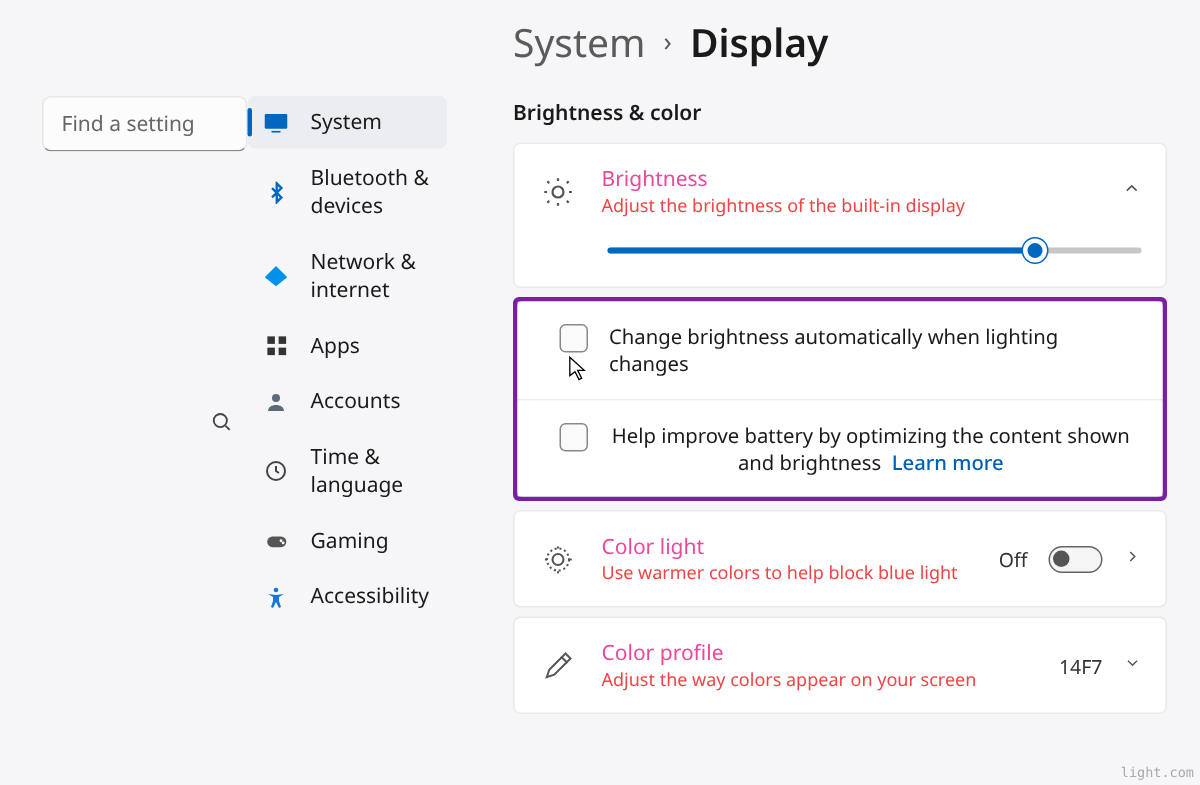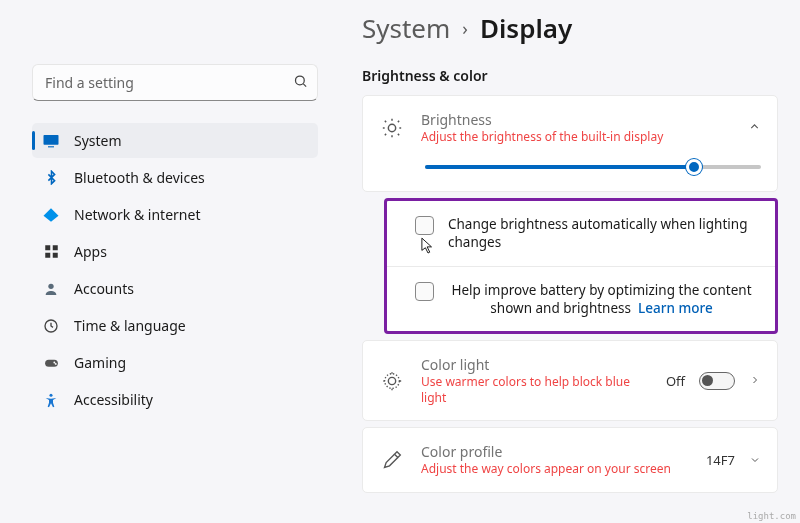--- a/index.html
+++ b/index.html
@@ -1,38 +1,38 @@
 <!DOCTYPE html>
 <html><head>
 <meta charset="utf-8">
 <style>
 * { box-sizing: border-box; margin: 0; padding: 0; font-family: 'Segoe UI', system-ui, sans-serif; }
 body { background: #f6f6f9; width: 800px; height: 523px; overflow: hidden; font-size: 13px; color: #1a1a1a; position: relative; }
 .layout { display: flex; width: 100%; height: 100%; }
-.sidebar { width: 310px; padding: 64px 12px 0 12px; display: flex; flex-direction: column; margin-left: 20px; }
+.sidebar { width: 310px; padding: 64px 12px 0 28px; display: flex; flex-direction: row; }
 .search-wrap { position: relative; margin-bottom: 22px; }
 .search-input { width: 100%; padding: 8px 32px 8px 12px; border: 1px solid #e6e6e6; border-bottom: 1.5px solid #888; border-radius: 6px; background: #fcfcfd; font-size: 14px; outline: none; }
 .search-input::placeholder { color: #666; }
 .search-icon { position: absolute; right: 10px; top: 50%; transform: translateY(-50%); color: #444; }
 .nav { list-style: none; display: flex; flex-direction: column; gap: 2px; }
 .nav-item { display: flex; align-items: center; gap: 14px; padding: 8px 12px 8px 10px; border-radius: 5px; position: relative; font-size: 14px; cursor: default; }
 .nav-item.active { background: #ecedf1; }
 .nav-item.active::before { content: ""; position: absolute; left: 0; top: 8px; bottom: 8px; width: 3px; border-radius: 2px; background: #0067c0; }
 .nav-icn { width: 18px; height: 18px; display: flex; align-items: center; justify-content: center; flex-shrink: 0; }
 .main { flex: 1; padding: 10px 22px 0 32px; }
 .breadcrumb { display: flex; align-items: center; gap: 12px; font-size: 26px; margin-bottom: 20px; }
 .crumb-parent { color: #5b5b5b; font-weight: 400; }
 .crumb-chev { color: #5b5b5b; font-size: 18px; }
 .crumb-current { font-weight: 600; }
 .section-title { font-weight: 600; font-size: 14px; margin-bottom: 10px; }
 .card { background: #ffffff; border: 1px solid #eaeaea; border-radius: 5px; margin-bottom: 6px; }
 .card-row { display: flex; align-items: center; gap: 16px; padding: 14px 16px; }
 .card-icon { width: 26px; height: 26px; display: flex; align-items: center; justify-content: center; color: #555; flex-shrink: 0; }
 .card-text { flex: 1; min-width: 0; }
-.card-title { font-size: 14px; color: #737373; }
+.card-title { font-size: 14px; color: #ec4899; }
 .card-sub { font-size: 12px; color: #ef4444; line-height: 1.35; }
 .chev { color: #555; font-size: 14px; }
 .slider-row { padding: 0 16px 16px 62px; }
 .slider { position: relative; height: 16px; }
 .slider .track { position: absolute; top: 50%; left: 0; right: 0; height: 4px; background: #c6c6c6; border-radius: 2px; transform: translateY(-50%); }
 .slider .fill { position: absolute; top: 50%; left: 0; height: 4px; background: #0067c0; border-radius: 2px; transform: translateY(-50%); width: 80%; }
 .slider .thumb { position: absolute; left: 80%; top: 50%; width: 16px; height: 16px; background: #0067c0; border: 3px solid #fff; border-radius: 50%; transform: translate(-50%, -50%); box-shadow: 0 0 0 1px #0067c0; }
 .annot { border: 3px solid #7a1fa2; border-radius: 4px; margin-bottom: 6px; }
 .check-row { display: flex; align-items: flex-start; gap: 14px; padding: 14px 20px 14px 28px; font-size: 13.5px; line-height: 1.35; }
 .divider { height: 1px; background: #eaeaea; }
@@ -173,21 +173,21 @@
       </div>
       <div class="slider-row">
         <div class="slider">
           <div class="track"></div>
           <div class="fill"></div>
           <div class="thumb"></div>
         </div>
       </div>
     </div>
 
-    <div class="annot" style="position:relative;margin-left:22px;">
+    <div class="annot" style="position:relative;">
       <div class="card" style="border:none;margin:0;border-radius:3px 3px 0 0;">
         <label class="check-row">
           <span class="checkbox"></span>
           <span>Change brightness automatically when lighting changes</span>
         </label>
       </div>
       <div class="divider"></div>
       <div class="card" style="border:none;margin:0;border-radius:0 0 3px 3px;text-align:center;">
         <label class="check-row">
           <span class="checkbox"></span>

